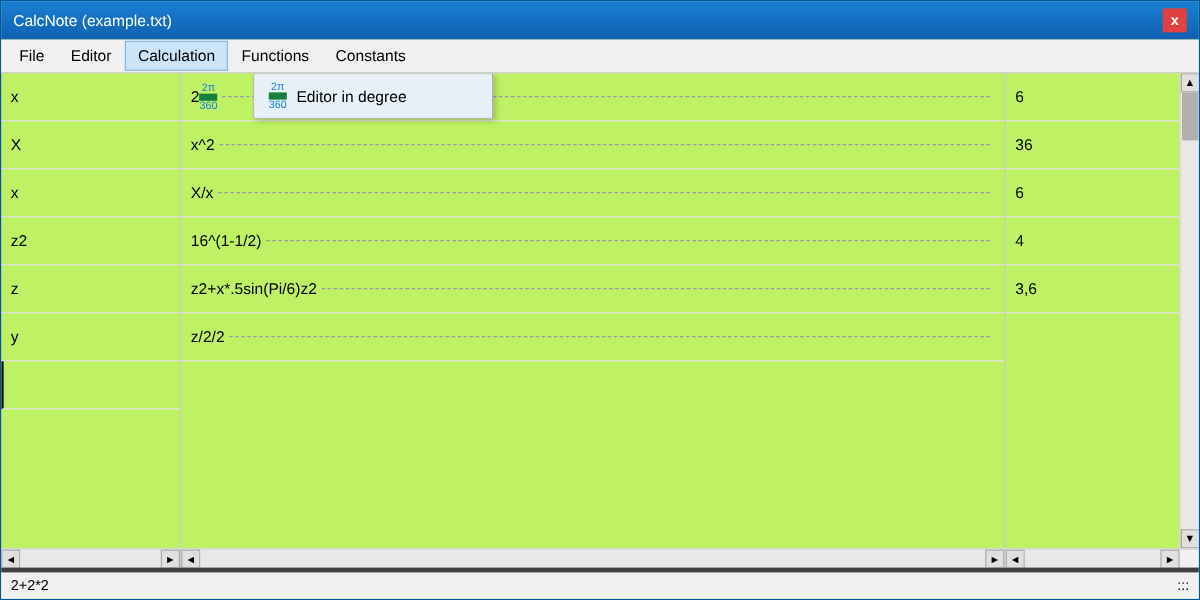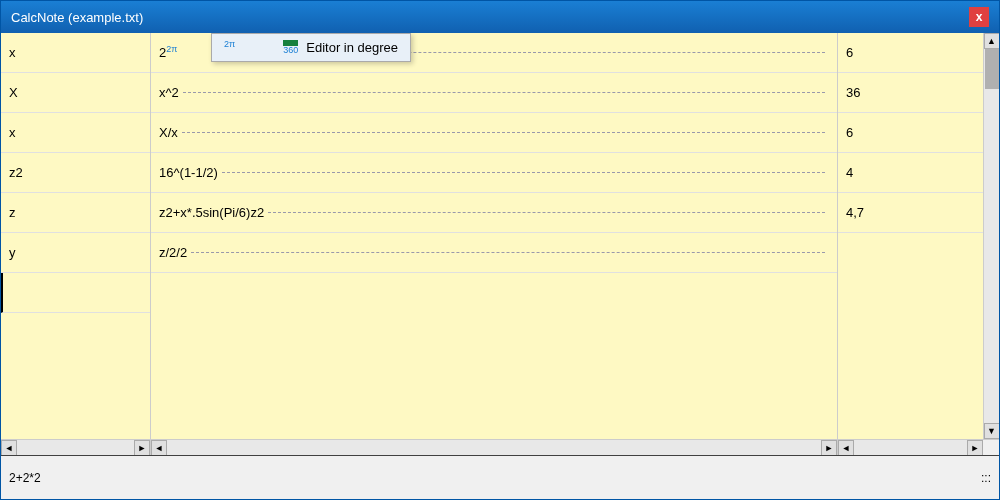--- a/index.html
+++ b/index.html
@@ -4,21 +4,21 @@
   <style>
     * { box-sizing: border-box; margin: 0; padding: 0; }
     body { font-family: 'Segoe UI', Tahoma, Geneva, Verdana, sans-serif; font-size: 13px; background: #f0f0f0; }
 
     .window {
       width: 1000px;
       height: 500px;
       border: 1px solid #0055a5;
       display: flex;
       flex-direction: column;
-      background: #fef9c3;
+      background: #bef264;
       position: relative;
     }
 
     .title-bar {
       background: linear-gradient(to bottom, #1a7fd4, #1060b0);
       color: white;
       padding: 6px 10px;
       display: flex;
       align-items: center;
       justify-content: space-between;
@@ -103,23 +103,23 @@
     }
 
     .scroll-thumb {
       width: 14px;
       height: 40px;
       background: #b0b0b0;
       margin: 0 auto;
     }
 
     .status-bar {
-      height: 44px;
+      height: 26px;
       background: #f0f0f0;
-      border-top: 1px solid #404040;
+      border-top: 4px solid #404040;
       display: flex;
       align-items: center;
       padding: 0 8px;
       justify-content: space-between;
       font-size: 12px;
     }
 
     .h-scroll-arrow {
       width: 16px;
       height: 16px;
@@ -157,27 +157,26 @@
       align-items: center;
       gap: 8px;
     }
 
     .dropdown-item.selected {
       background: #e8f0f8;
     }
 
     .fraction-icon {
       display: inline-flex;
-      flex-direction: row;
-      align-items: flex-start;
+      flex-direction: column;
+      align-items: center;
       font-size: 9px;
       color: #1a7fd4;
       line-height: 1;
       border: none;
-      gap: 48px;
     }
 
     .fraction-icon .numer {
       font-size: 9px;
     }
 
     .fraction-icon .denom {
       font-size: 9px;
       border-top: 6px solid #15803d;
       width: 100%;
@@ -248,20 +247,27 @@
 </head>
 <body>
 
 <div class="window">
 
   <div class="title-bar">
     <span class="title-bar-title">CalcNote (example.txt)</span>
     <button class="title-bar-close">x</button>
   </div>
 
+  <div class="menu-bar">
+    <div class="menu-item">File</div>
+    <div class="menu-item">Editor</div>
+    <div class="menu-item active">Calculation</div>
+    <div class="menu-item">Functions</div>
+    <div class="menu-item">Constants</div>
+  </div>
 
   <div class="main-area">
 
     <div class="rows-left">
       <div class="row-item">
           <span>x</span>
         </div>
       <div class="row-item">
           <span>X</span>
         </div>
@@ -337,21 +343,21 @@
       <div class="right-row-item">
           <span>36</span>
         </div>
       <div class="right-row-item">
           <span>6</span>
         </div>
       <div class="right-row-item">
           <span>4</span>
         </div>
       <div class="right-row-item">
-          <span>4,7</span>
+          <span>3,6</span>
         </div>
     </div>
 
     <div class="scroll-bar-right">
       <div class="scroll-arrow">▲</div>
       <div class="scroll-track">
         <div class="scroll-thumb"></div>
       </div>
       <div class="scroll-arrow">▼</div>
     </div>

